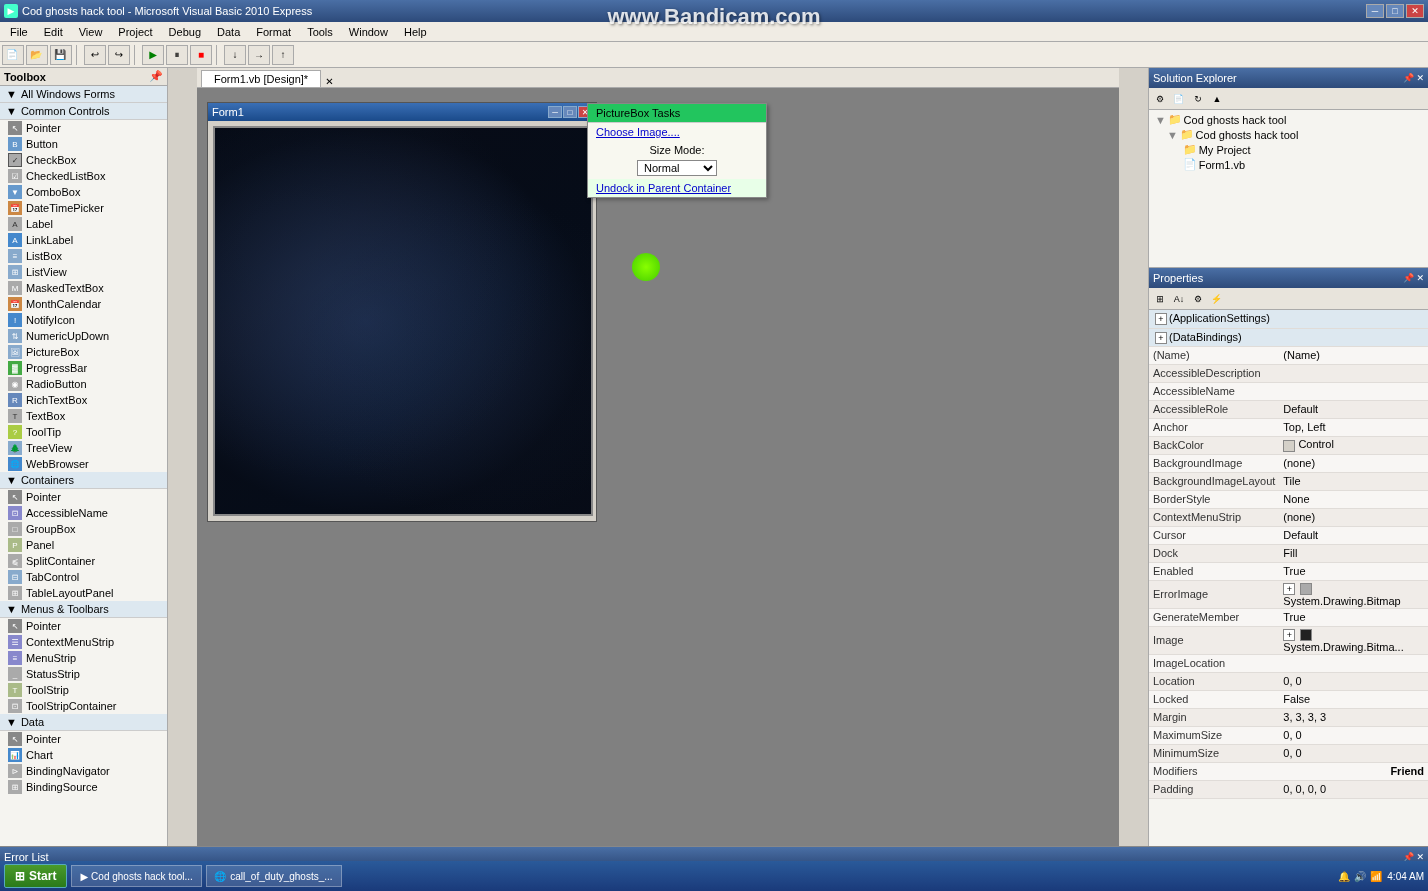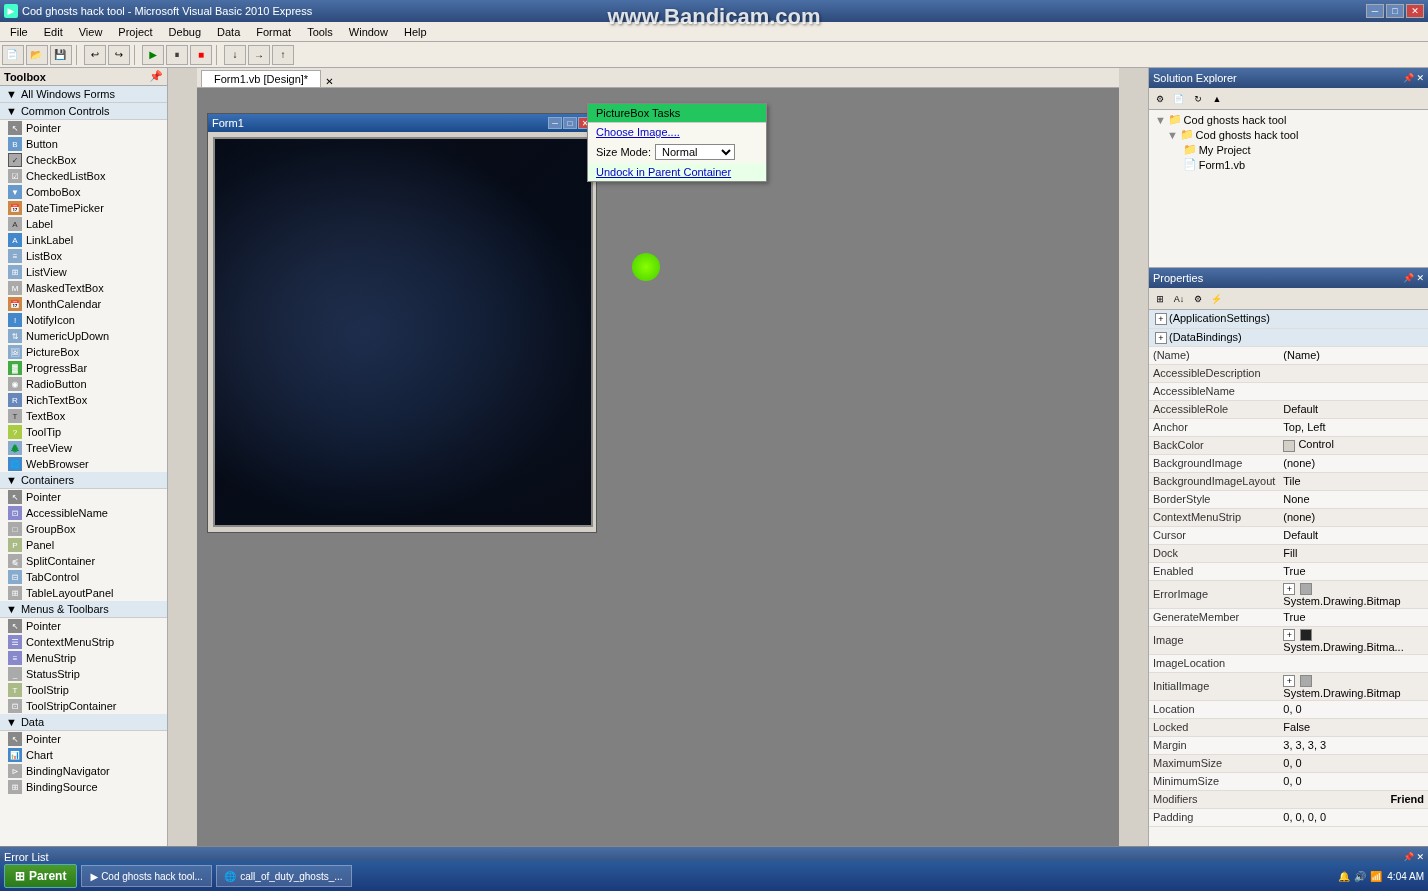--- a/index.html
+++ b/index.html
@@ -183,21 +183,21 @@
 
     
     .design-canvas {
       flex: 1;
       background: #808080;
       position: relative;
       overflow: hidden;
     }
     .form-window {
       position: absolute;
-      top: 25px;
+      top: 14px;
       left: 10px;
       width: 390px;
       background: #d4d0c8;
       border: 1px solid #555;
     }
     .form-titlebar {
       background: linear-gradient(to bottom, #3a6fb5, #1a4a8a);
       color: white;
       height: 18px;
       display: flex;
@@ -261,20 +261,21 @@
       color: #0000cc;
       text-decoration: underline;
       cursor: pointer;
     }
     .pb-tasks-select-row {
       padding: 3px 8px;
       font-size: 11px;
       display: flex;
       align-items: center;
       gap: 4px;
+      flex-direction: column;
     }
     .pb-tasks-select {
       border: 1px solid #888;
       font-size: 11px;
       background: white;
       padding: 0 2px;
       width: 80px;
     }
     .pb-tasks-undock {
       padding: 3px 8px;
@@ -957,28 +958,20 @@
               <span class="prop-expand-icon">+</span>
               <span style="display:inline-block;width:12px;height:12px;background:#222;vertical-align:middle;border:1px solid #888;"></span>
               <span>System.Drawing.Bitma...</span>
             </td>
           </tr>
           <tr>
             <td>ImageLocation</td>
             <td></td>
           </tr>
           <tr>
-            <td>InitialImage</td>
-            <td>
-              <span class="prop-expand-icon">+</span>
-              <span style="display:inline-block;width:12px;height:12px;background:#aaa;vertical-align:middle;border:1px solid #888;"></span>
-              <span>System.Drawing.Bitmap</span>
-            </td>
-          </tr>
-          <tr>
             <td>Location</td>
             <td>0, 0</td>
           </tr>
           <tr>
             <td>Locked</td>
             <td>False</td>
           </tr>
           <tr>
             <td>Margin</td>
             <td>3, 3, 3, 3</td>
@@ -1029,21 +1022,21 @@
       <div class="error-tab-icon message">i</div>
       <span>0 Messages</span>
     </div>
   </div>
 
 </div>
 
 <div class="taskbar">
   <div class="start-btn">
     <span>⊞</span>
-    <span>Parent</span>
+    <span>Start</span>
   </div>
   <div class="taskbar-btn">
     <span>▶</span>
     <span>Cod ghosts hack tool...</span>
   </div>
   <div class="taskbar-btn">
     <span>🌐</span>
     <span>call_of_duty_ghosts_...</span>
   </div>
   <div class="taskbar-sep"></div>

